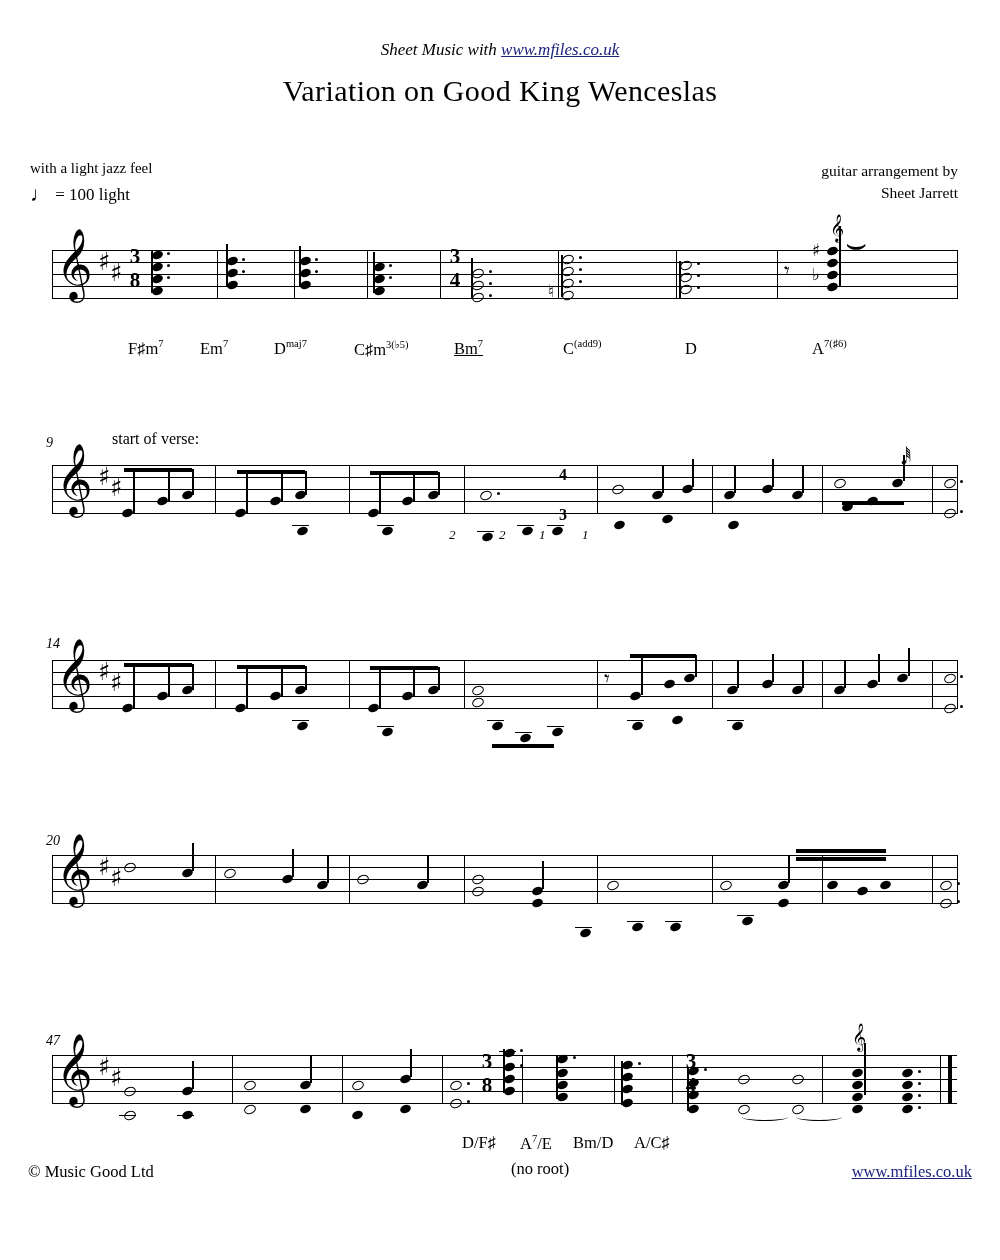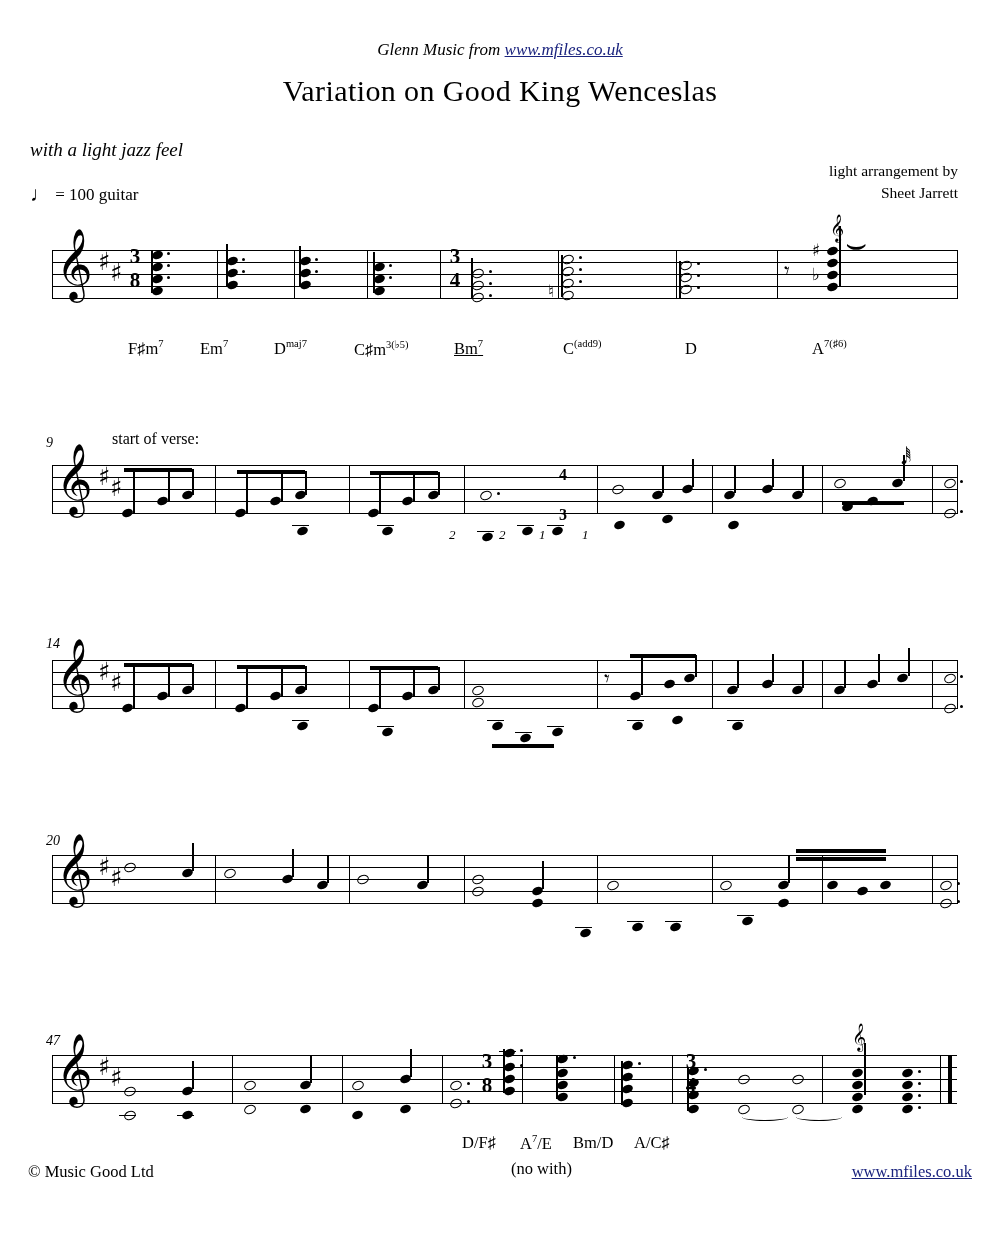--- a/index.html
+++ b/index.html
@@ -37,23 +37,22 @@
     left: 0;
     width: 1000px;
     text-align: center;
     font-size: 30px;
     letter-spacing: 0.4px;
   }
 
   .tempo-feel {
     position: absolute;
     left: 30px;
-    top: 139px;
-    font-size: 19px;
-    font-style: italic;
+    top: 160px;
+    font-size: 15px;
   }
   .tempo-mark {
     position: absolute;
     left: 30px;
     top: 184px;
     font-size: 17px;
     white-space: nowrap;
   }
   .tempo-mark .qnote {
     font-size: 21px;
@@ -239,34 +238,34 @@
     position: absolute;
     border-bottom: 1.4px solid #000;
     border-radius: 50%;
     height: 7px;
   }
 </style>
 </head>
 <body>
 
 <div class="header-line">
-  <span>Glenn Music from </span><a class="url" href="#">www.mfiles.co.uk</a>
+  <span>Sheet Music with </span><a class="url" href="#">www.mfiles.co.uk</a>
 </div>
 
 <div class="doc-title">Variation on Good King Wenceslas</div>
 
 <div class="tempo-feel">with a light jazz feel</div>
 
 <div class="tempo-mark">
   <span class="qnote">♩</span>
-  <span>= 100 guitar</span>
+  <span>= 100 light</span>
 </div>
 
 <div class="arranger">
-  <div>light arrangement by</div>
+  <div>guitar arrangement by</div>
   <div>Sheet Jarrett</div>
 </div>
 
 <div class="system" style="top:250px;">
   <div class="staff">
     <div class="line l0"></div>
     <div class="line l1"></div>
     <div class="line l2"></div>
     <div class="line l3"></div>
     <div class="line l4"></div>
@@ -745,17 +744,17 @@
     <div class="dot" style="left:866px; top:15px;"></div>
     <div class="dot" style="left:866px; top:27px;"></div>
     <div class="dot" style="left:866px; top:39px;"></div>
     <div class="dot" style="left:866px; top:51px;"></div>
   </div>
 
   <div class="chord" style="left:462px; top:78px;">D/F♯</div>
   <div class="chord" style="left:520px; top:78px;"><span>A</span><sup>7</sup><span>/E</span></div>
   <div class="chord" style="left:573px; top:78px;">Bm/D</div>
   <div class="chord" style="left:634px; top:78px;">A/C♯</div>
-  <div class="chord" style="left:511px; top:104px;">(no with)</div>
+  <div class="chord" style="left:511px; top:104px;">(no root)</div>
 </div>
 
 <div class="footer-left">© Music Good Ltd</div>
 <a class="footer-right" href="#">www.mfiles.co.uk</a>
 
 </body></html>

